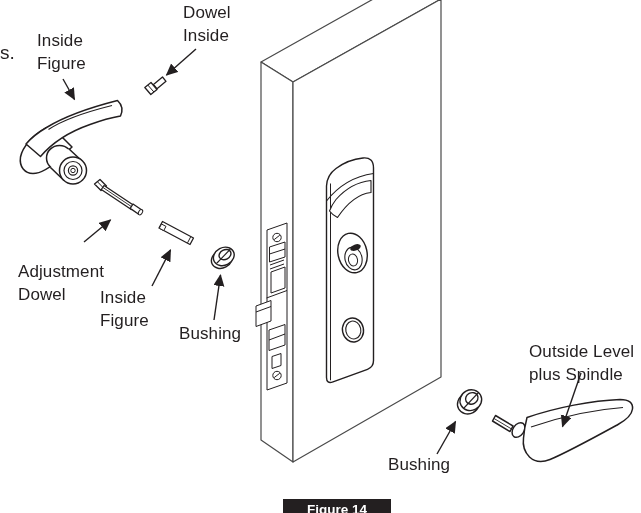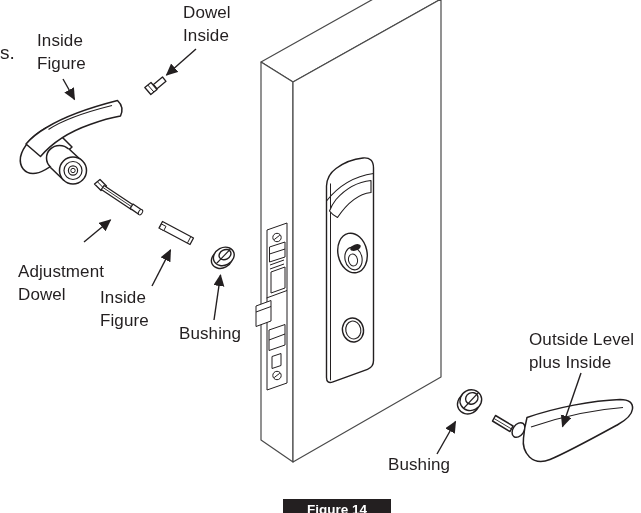--- a/index.html
+++ b/index.html
@@ -14,21 +14,21 @@
     letter-spacing:.1px;white-space:nowrap;
   }
   .lbl span{display:block;}
   #frag-s{position:absolute;left:0px;top:42px;font-size:19px;line-height:22px;color:#231f20;}
   #lbl-inside-lever{left:37px;top:29px;}
   #lbl-dowel-screw{left:183px;top:1px;}
   #lbl-adjustment-bolt{left:18px;top:232px;margin-top:28px;}
   #lbl-inside-spindle{left:100px;top:286px;}
   #lbl-bushing-inside{left:179px;top:322px;}
   #lbl-bushing-outside{left:388px;top:453px;}
-  #lbl-outside-lever{left:529px;top:328px;}
+  #lbl-outside-lever{left:529px;top:340px;}
   #figure-caption{
     position:absolute;left:283px;top:499px;width:108px;height:22px;
     background:#231f20;color:#ffffff;font-weight:bold;font-size:13.5px;
     text-align:center;line-height:21px;
   }
   svg{position:absolute;left:0;top:0;}
 </style>
 </head>
 <body>
 
@@ -175,16 +175,16 @@
 <div class="lbl" id="lbl-bushing-inside">
   <span>Bushing</span>
 </div>
 
 <div class="lbl" id="lbl-bushing-outside">
   <span>Bushing</span>
 </div>
 
 <div class="lbl" id="lbl-outside-lever">
   <span>Outside Level</span>
-  <span>plus Inside</span>
+  <span>plus Spindle</span>
 </div>
 
 <div id="figure-caption">Figure 14</div>
 
 </body></html>

